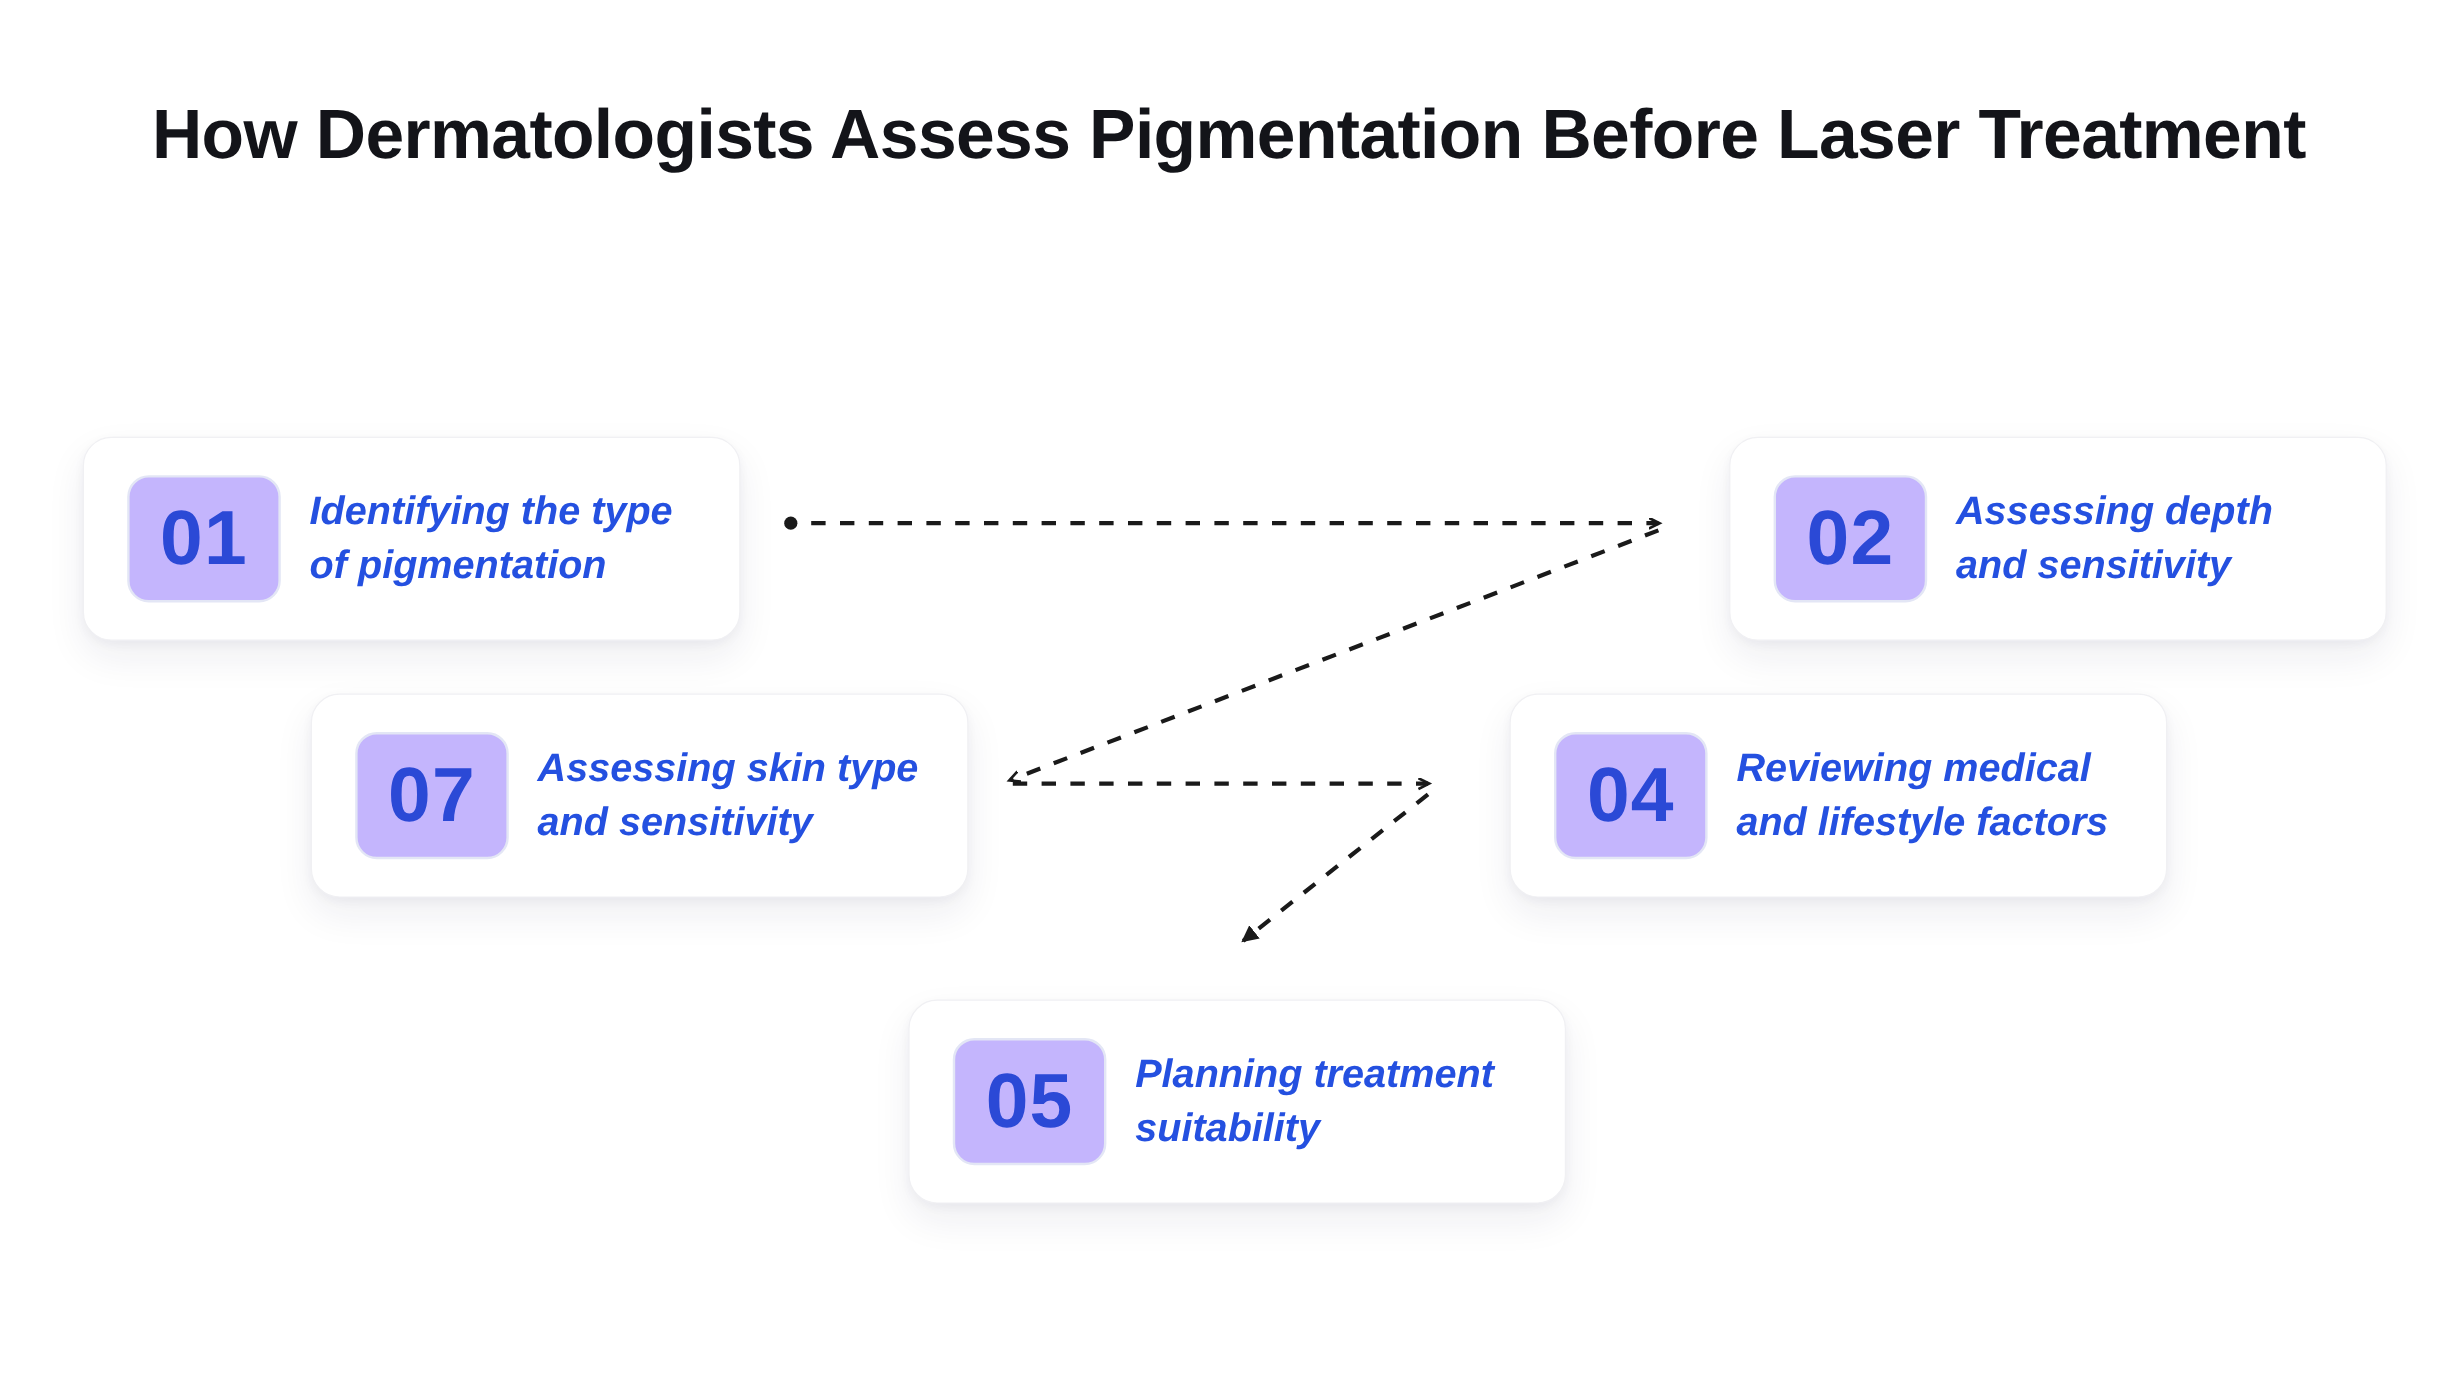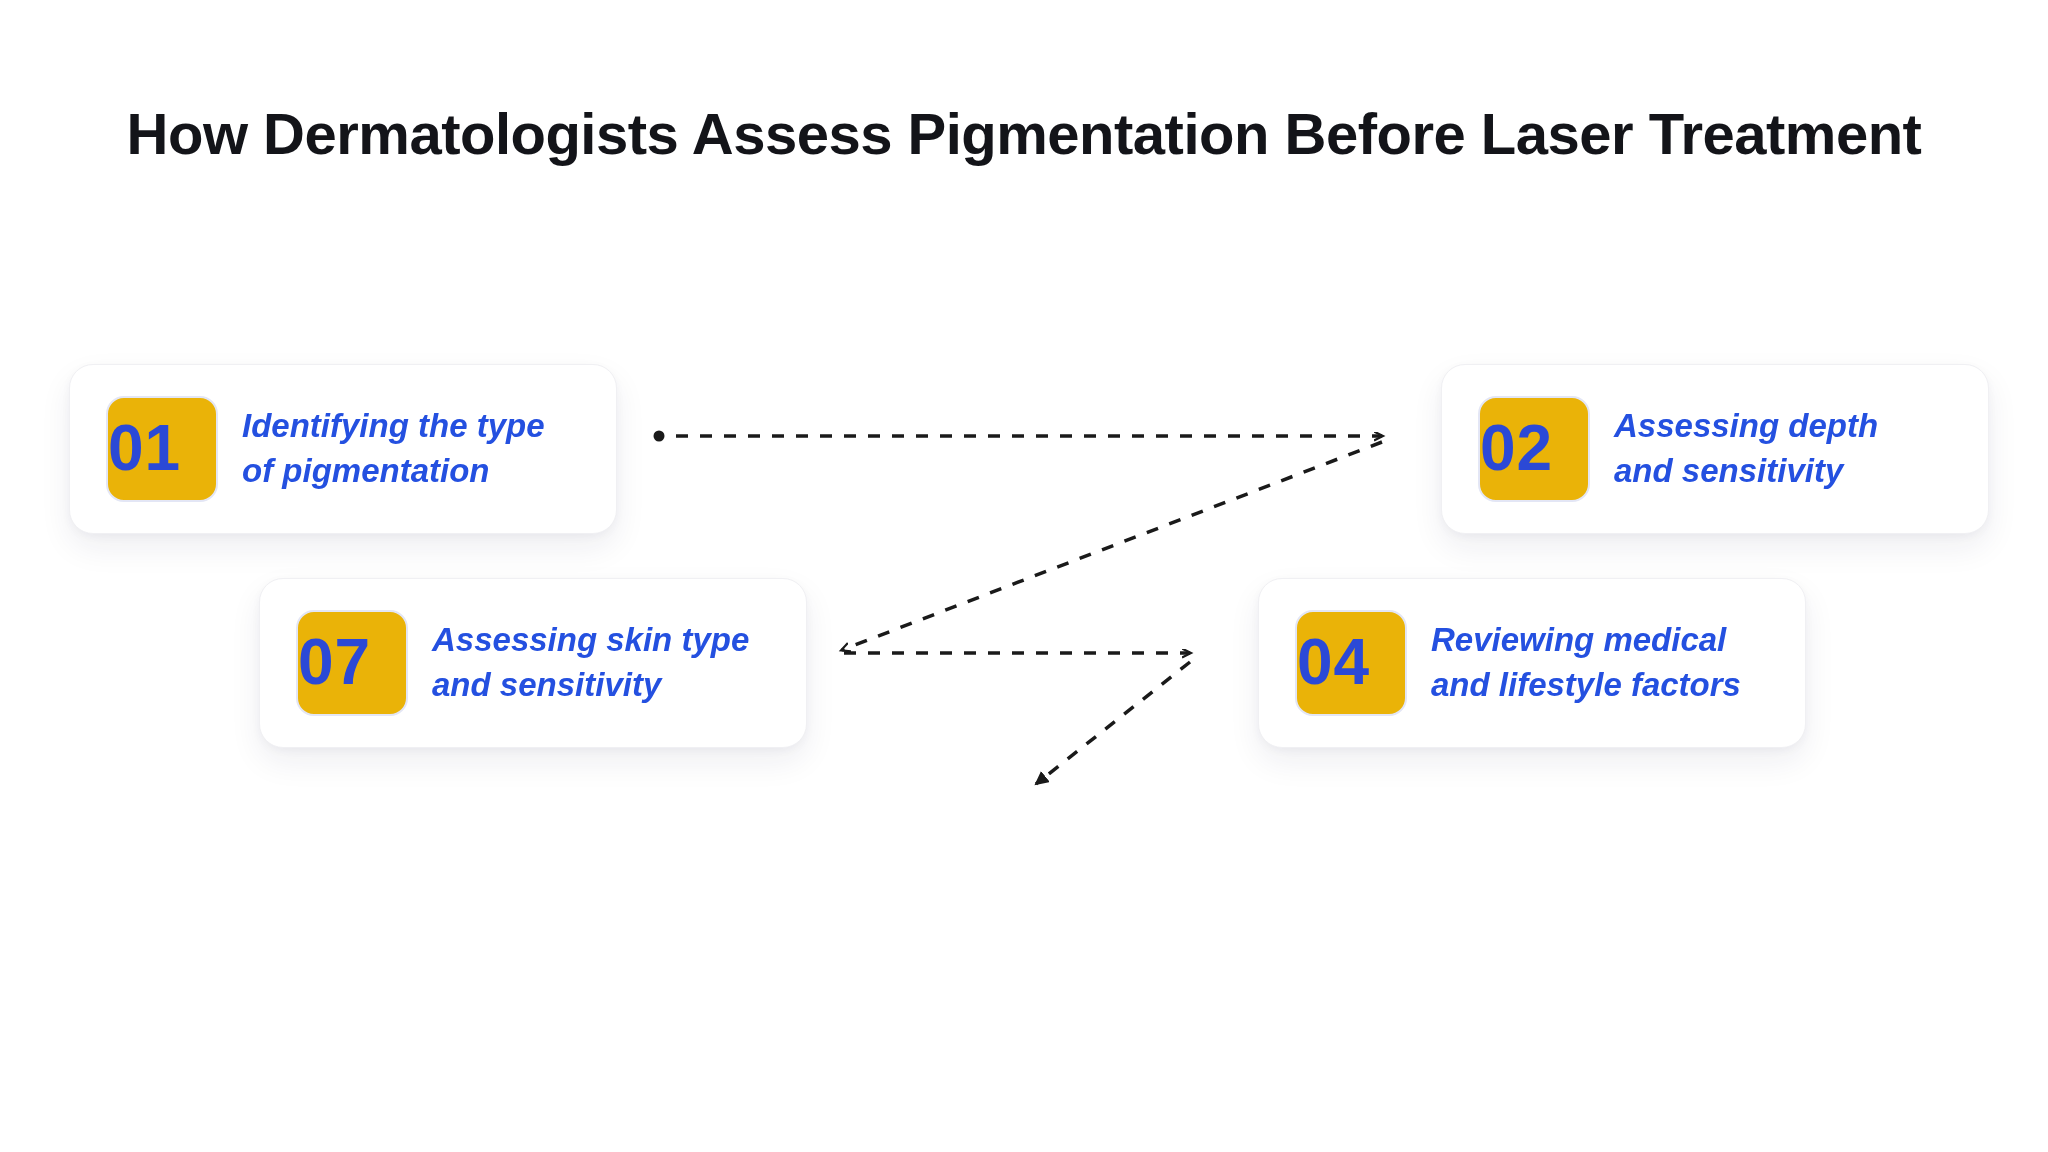--- a/index.html
+++ b/index.html
@@ -5,21 +5,21 @@
   html,body{margin:0;padding:0;background:#ffffff;}
   #canvas{
     position:relative;
     width:2048px;height:1152px;
     background:#ffffff;
     overflow:hidden;
     font-family:"Liberation Sans", sans-serif;
   }
   .page-title{
     position:absolute;
-    top:100px;left:0;width:100%;
+    top:79px;left:0;width:100%;
     text-align:center;
     font-size:58px;
     font-weight:700;
     letter-spacing:-0.5px;
     color:#131419;
   }
   .card{
     position:absolute;
     width:548px;height:170px;
     box-sizing:border-box;
@@ -27,26 +27,26 @@
     border:1px solid #f0f0f3;
     border-radius:24px;
     box-shadow:0 14px 32px rgba(30,34,70,0.07), 0 3px 8px rgba(30,34,70,0.04);
     display:flex;
     align-items:center;
     padding:0 28px 0 36px;
     gap:24px;
   }
   .badge{
     flex:0 0 auto;
-    width:112px;height:106px;
+    width:128px;height:106px;
     box-sizing:border-box;
-    background:#eab308;
+    background:#c4b5fd;
     border:2px solid #e3e6f5;
     border-radius:18px;
-    display:flex;align-items:center;
+    display:flex;align-items:center;justify-content:center;
   }
   .num{
     font-size:64px;
     font-weight:700;
     color:#2b49d6;
     letter-spacing:1px;
     line-height:1;
     transform:translateY(-1px);
   }
   .label{
@@ -119,14 +119,23 @@
   <div class="card" style="left:1258px;top:578px;">
     <div class="badge">
       <span class="num">04</span>
     </div>
     <div class="label">
       <span class="line">Reviewing medical</span>
       <span class="line">and lifestyle factors</span>
     </div>
   </div>
 
+  <div class="card" style="left:757px;top:833px;">
+    <div class="badge">
+      <span class="num">05</span>
+    </div>
+    <div class="label">
+      <span class="line">Planning treatment</span>
+      <span class="line">suitability</span>
+    </div>
+  </div>
 
 </div>
 
 </body></html>

